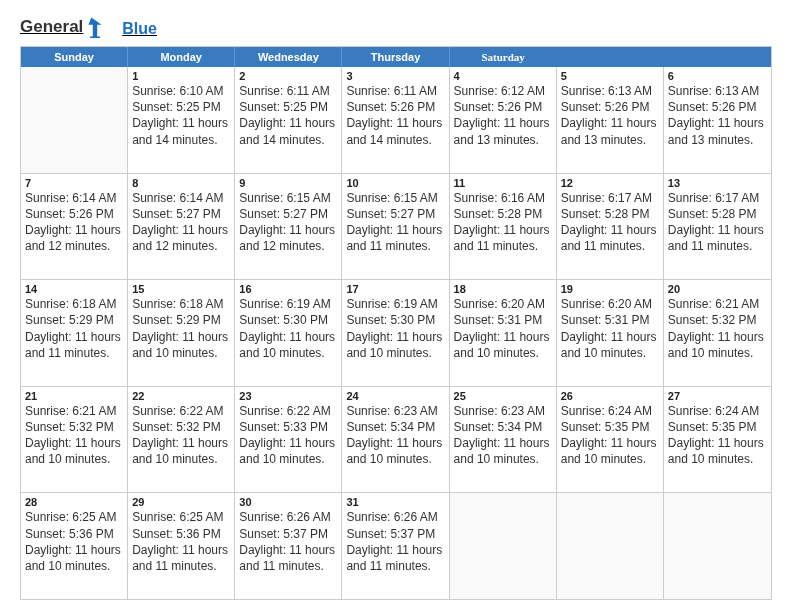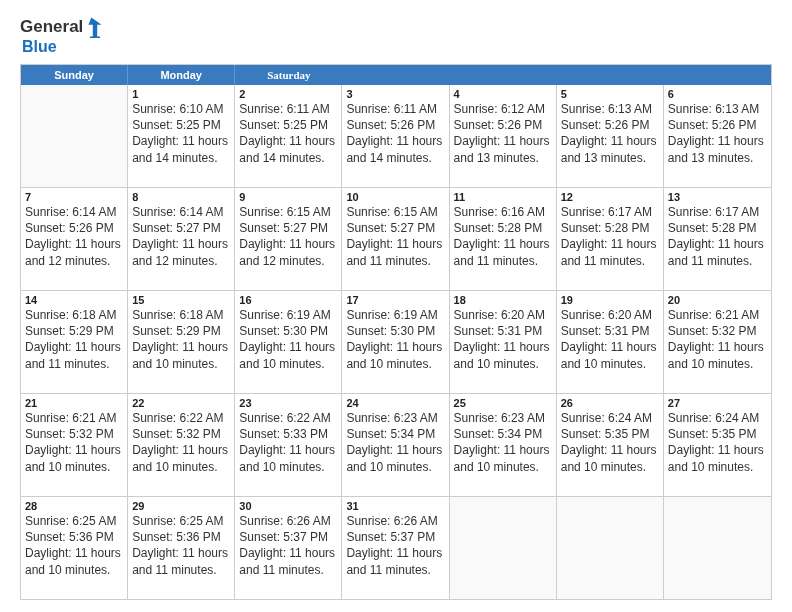--- a/index.html
+++ b/index.html
@@ -18,22 +18,23 @@
       flex-direction: column;
     }
     .header {
       display: flex;
       justify-content: space-between;
       align-items: flex-start;
       margin-bottom: 8px;
     }
     .logo {
       display: flex;
-      flex-direction: column;
-      align-items: flex-start;
+      flex-direction: row;
+      align-items: flex-end;
+      text-decoration: underline;
     }
     .logo-text {
       display: flex;
       align-items: center;
       font-size: 18px;
       font-weight: bold;
       color: #333;
     }
     .logo-blue { color: #1a6fbe; }
     .title-block {
@@ -107,32 +108,34 @@
 
 <div class="page">
   <div class="header">
     <div class="logo">
       <div class="logo-text">
   <span style="color:#333;font-size:17px;font-weight:bold;">General</span>
   <svg width="22" height="22" viewBox="0 0 30 30" style="margin:0 1px;">
     <polygon points="10,2 24,12 18,12 18,28 22,28 22,30 8,30 8,28 12,28 12,12 6,12" fill="#1a6fbe"></polygon>
   </svg>
 </div>
-      <div class="logo-blue" style="color:#1a6fbe;font-size:16px;font-weight:bold;margin-left:2px;">Blue</div>
+      <div class="logo-blue" style="color:#1a6fbe;font-size:16px;font-weight:bold;margin-left:15px;">Blue</div>
     </div>
     <div class="title-block">
       <div class="main-title"></div>
       <div class="subtitle"></div>
     </div>
   </div>
 
   <div class="calendar">
     <div class="cal-header" id="cal-header">
         <div class="cal-header-cell">Sunday</div>
         <div class="cal-header-cell">Monday</div>
+        <div class="cal-header-cell">Wednesday</div>
+        <div class="cal-header-cell">Thursday</div>
         <div class="cal-header-cell">Saturday</div>
       </div>
     <div class="cal-body" id="cal-body">
         <div class="cal-row">
           <div class="cal-cell empty"></div>
           <div class="cal-cell">
         <div class="day-num">1</div>
         <div class="day-info">Sunrise: 6:10 AM<br>Sunset: 5:25 PM<br>Daylight: 11 hours and 14 minutes.</div>
       </div>
           <div class="cal-cell">

